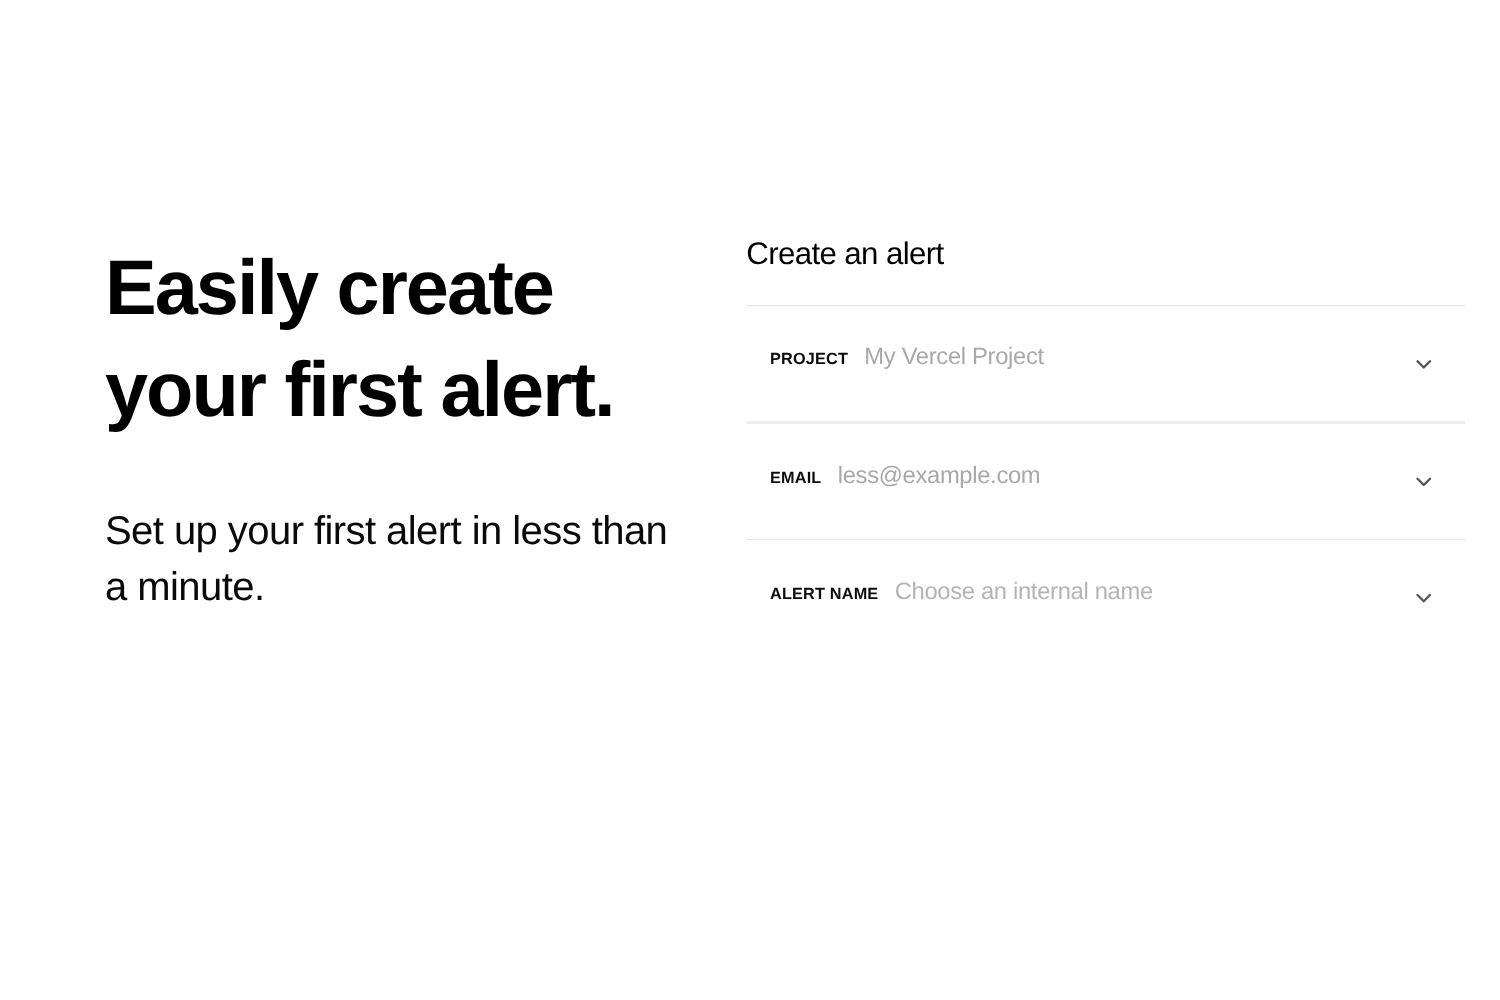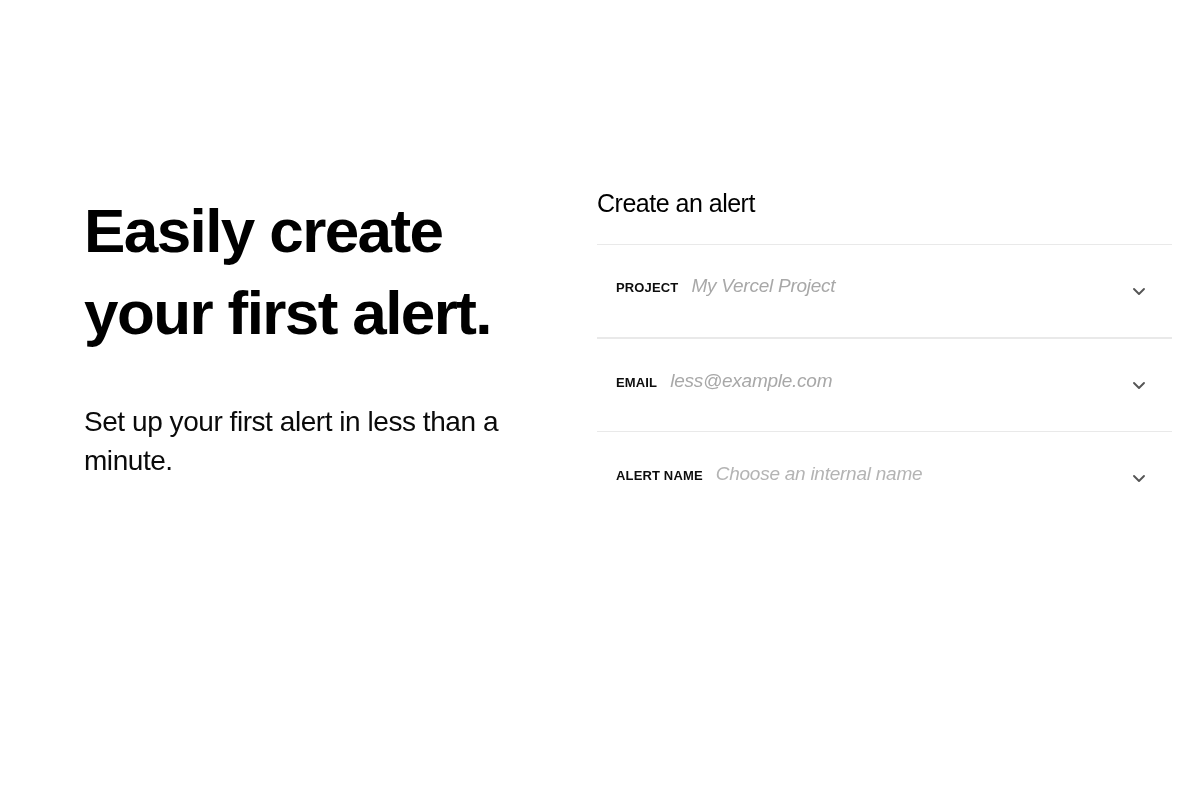--- a/index.html
+++ b/index.html
@@ -32,21 +32,21 @@
     font-size: 62px;
     font-weight: 700;
     line-height: 1.32;
     letter-spacing: -1.6px;
     color: #000000;
     white-space: pre-line;
   }
 
   .hero-subtitle {
     margin-top: 48px;
-    font-size: 28px;
+    font-size: 32px;
     font-weight: 400;
     line-height: 1.42;
     letter-spacing: -0.45px;
     color: #0a0a0a;
     max-width: 470px;
   }
 
   
   .logo-lockup {
     position: absolute;
@@ -119,21 +119,20 @@
     margin-right: 13px;
     vertical-align: baseline;
     text-align: center;
   }
 
   .field-value {
     font-size: 19px;
     font-weight: 400;
     letter-spacing: -0.25px;
     vertical-align: baseline;
-    font-style: italic;
   }
 
   .value-filled { color: #a8a8a8; }
   .value-muted  { color: #a8a8a8; }
   .value-placeholder { color: #b4b4b4; }
 
   .chevron {
     position: absolute;
     right: 24px;
     top: 50%;

